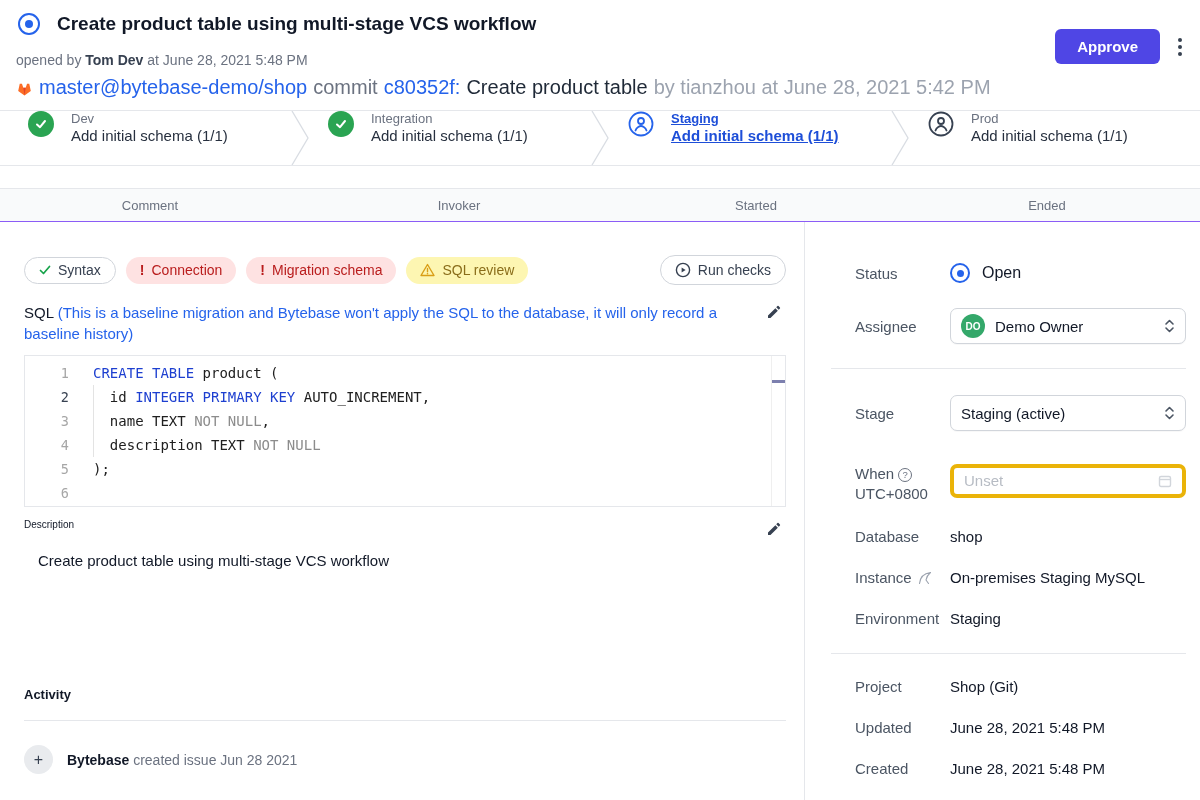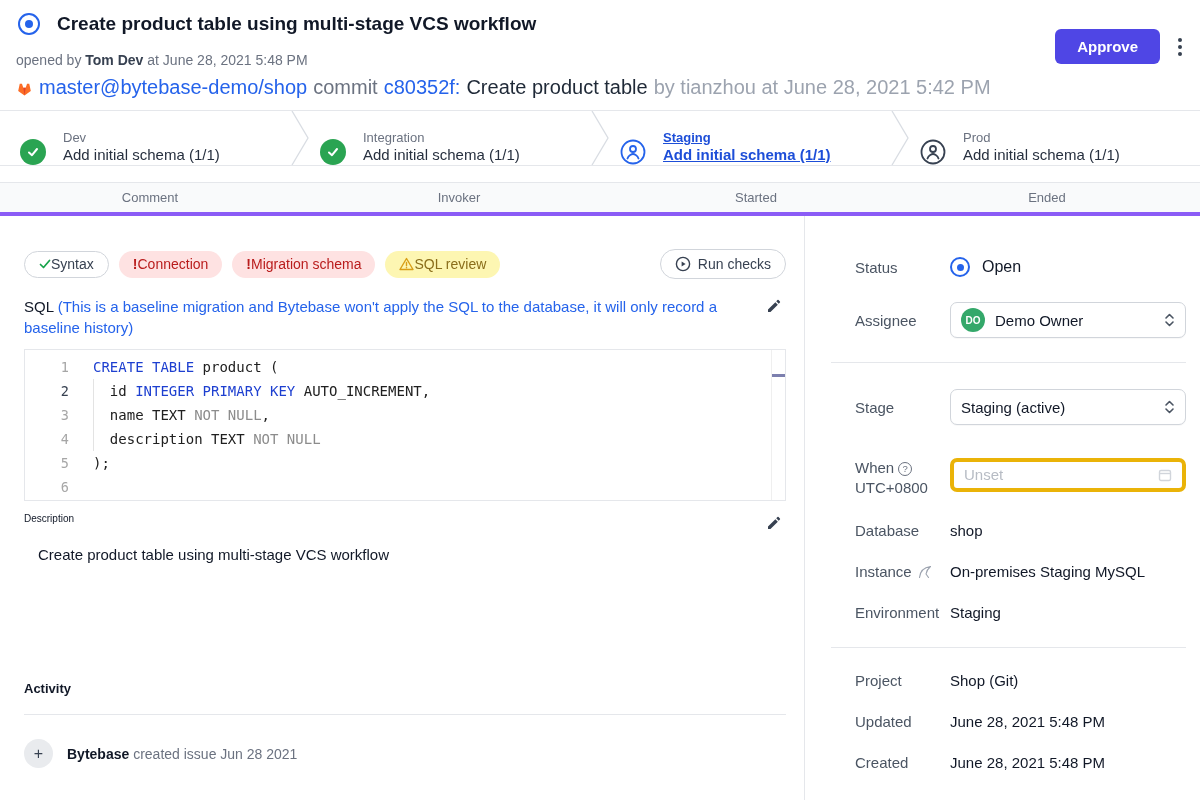--- a/index.html
+++ b/index.html
@@ -23,44 +23,44 @@
   .header-actions { position:absolute; top:29px; right:14px; display:flex; align-items:center; gap:14px; }
   .approve-btn { background:#4f46e5; color:#fff; border:none; border-radius:6px;
     font-size:15px; font-weight:600; padding:0 22px; height:35px; cursor:pointer;
     font-family:"Liberation Sans",sans-serif; }
   .kebab { display:flex; flex-direction:column; gap:3px; cursor:pointer; padding:4px; }
   .kebab i { width:4px; height:4px; border-radius:50%; background:#374151; }
 
   
   .pipeline { height:56px; border-top:1px solid #e5e7eb; border-bottom:1px solid #e5e7eb;
     display:flex; position:relative; }
-  .stage { width:300px; display:flex; align-items:flex-end; padding-left:20px; gap:17px; }
+  .stage { width:300px; display:flex; align-items:flex-start; padding-left:28px; gap:17px; }
   .stage-texts { display:flex; flex-direction:column; line-height:1.25; }
   .stage-name { font-size:13px; color:#6b7280; }
   .stage-task { font-size:15px; color:#27303f; }
   .stage.active .stage-name, .stage.active .stage-task {
     color:#1d4ed8; font-weight:700; text-decoration:underline; cursor:pointer; }
   .check-circle { width:26px; height:26px; border-radius:50%; background:#2aa452;
     display:flex; align-items:center; justify-content:center; flex:none; }
   .person-circle { width:26px; height:26px; flex:none; }
   .chevron-sep { position:absolute; top:0; height:54px; width:26px; }
 
   
-  .task-table { margin-top:16px; height:34px; background:#f9fafb;
-    border-top:1px solid #e5e7eb; border-bottom:4px solid #8b5cf6;
+  .task-table { margin-top:22px; height:34px; background:#f9fafb;
+    border-top:1px solid #e5e7eb; border-bottom:1px solid #8b5cf6;
     display:grid; grid-template-columns:25% 26.5% 23% 25.5%; align-items:center; }
   .task-table span { text-align:center; font-size:13px; color:#6b7280; }
 
   
   .content { display:flex; height:585px; }
   .main { width:805px; border-right:1px solid #e5e7eb; padding:0 18px 0 24px; position:relative; }
 
   .checks-row { margin-top:33px; display:flex; align-items:center; gap:10px; }
   .badge { height:27px; border-radius:9999px; display:inline-flex; align-items:center;
-    padding:1px 14px; font-size:14px; cursor:pointer; }
+    gap:7px; padding:1px 14px; font-size:14px; cursor:pointer; }
   .badge.pass { background:#fff; border:1px solid #d1d5db; color:#374151; }
   .badge.error { background:#fee2e2; color:#b91c1c; }
   .badge.warn { background:#fdf6b2; color:#8a6d1a; }
   .badge .excl { font-weight:700; }
   .run-checks { margin-left:auto; height:30px; border-radius:15px; border:1px solid #d1d5db;
     background:#fff; display:flex; align-items:center; gap:7px; padding:0 14px;
     font-size:14px; color:#374151; cursor:pointer; font-family:"Liberation Sans",sans-serif; }
 
   .sql-head { margin-top:17px; padding-right:30px; font-size:15px; line-height:21px; color:#111827; position:relative; }
   .sql-note { color:#2563eb; }

